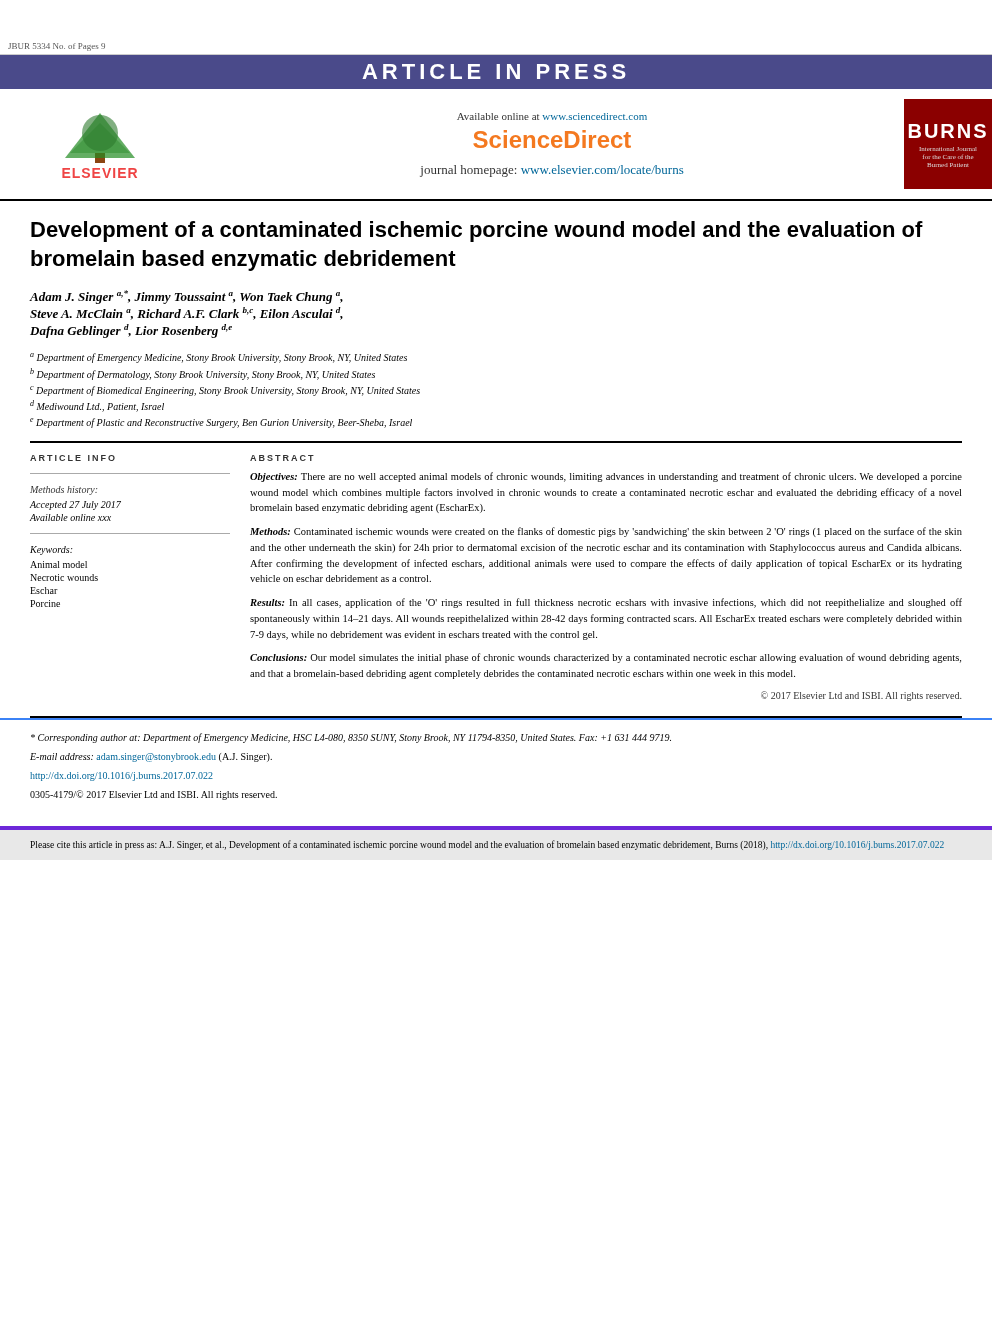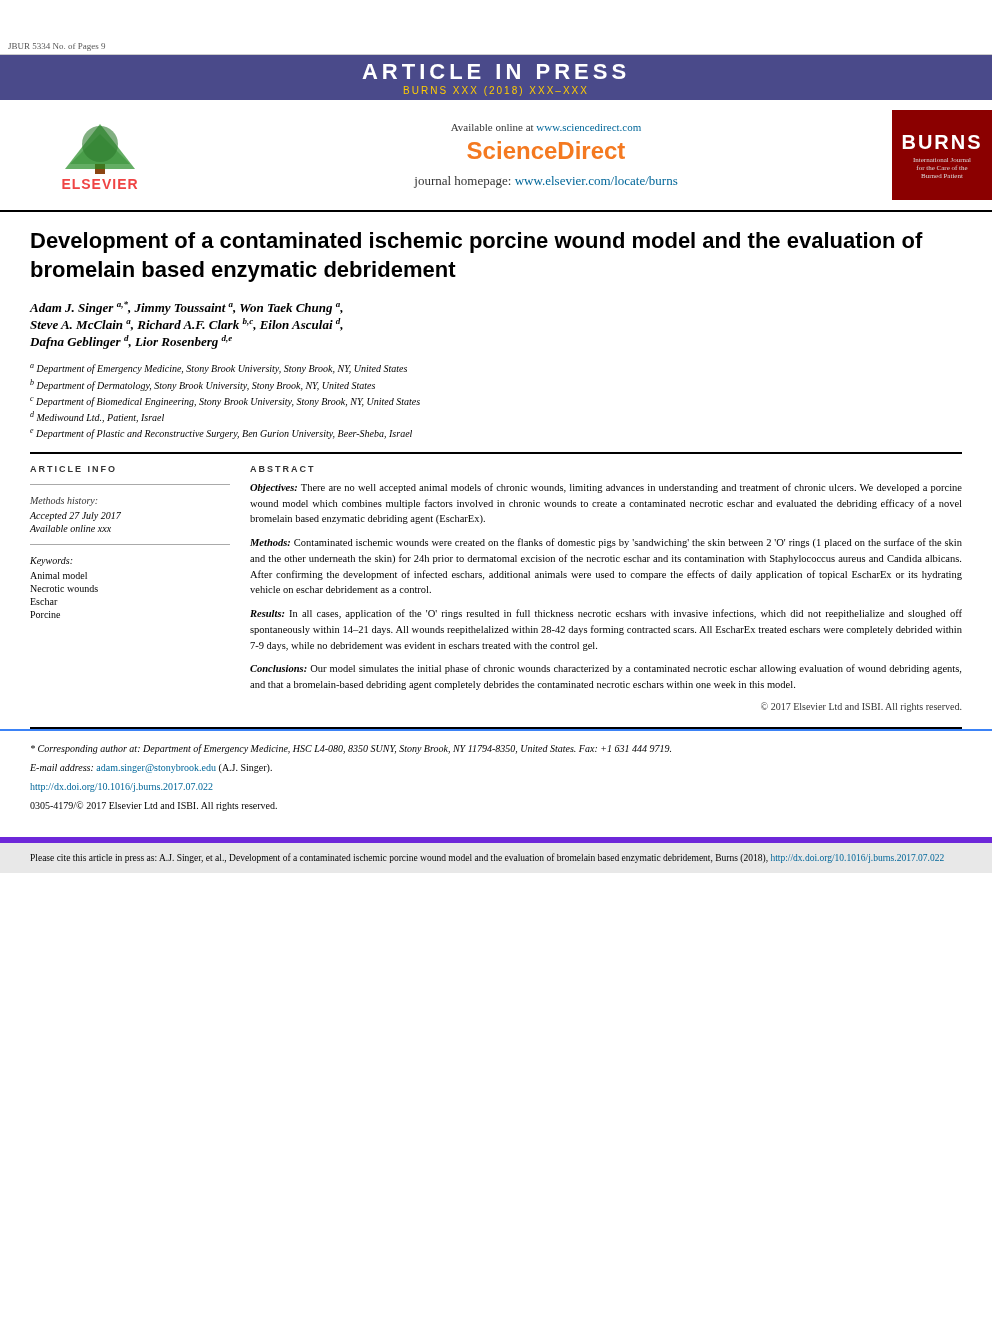--- a/index.html
+++ b/index.html
@@ -99,21 +99,21 @@
       font-weight: bold;
       margin-bottom: 8px;
     }
     .journal-homepage {
       font-size: 13px;
       color: #333;
     }
     .journal-homepage a { color: #006699; text-decoration: none; }
 
     .header-right {
-      width: 100px;
+      width: 88px;
       background: #8b0000;
       display: flex;
       flex-direction: column;
       align-items: center;
       justify-content: center;
       color: #fff;
       padding: 5px;
     }
     .burns-logo-box {
       background: #8b0000;
@@ -252,39 +252,38 @@
     }
     .footer-section p { margin-bottom: 4px; line-height: 1.5; }
     .footer-section a { color: #006699; text-decoration: none; }
 
     
     .cite-bar {
       background: #e8e8e8;
       padding: 8px 30px;
       font-size: 9.5px;
       line-height: 1.5;
-      border-top: 6px solid #6d28d9;
+      border-top: 4px solid #6d28d9;
       margin-top: 10px;
     }
     .cite-bar a { color: #006699; text-decoration: none; }
 
     
     .tree-svg { }
   </style>
 </head>
 <body>
 
 <div class="top-banner">
   <span>JBUR 5334 No. of Pages 9</span>
   <span></span>
 </div>
 
 <div class="article-in-press-bar">
   <div class="aip-title">ARTICLE IN PRESS</div>
-  <div class="aip-subtitle">BURNS XXX (2018) XXX–XXX</div>
 </div>
 
 <div class="header-section">
 
   <div class="header-left">
     <div class="elsevier-logo">
 
       <svg class="tree-svg" width="90" height="55" viewBox="0 0 90 55">
         <rect x="40" y="45" width="10" height="10" fill="#8B4513"></rect>
 

